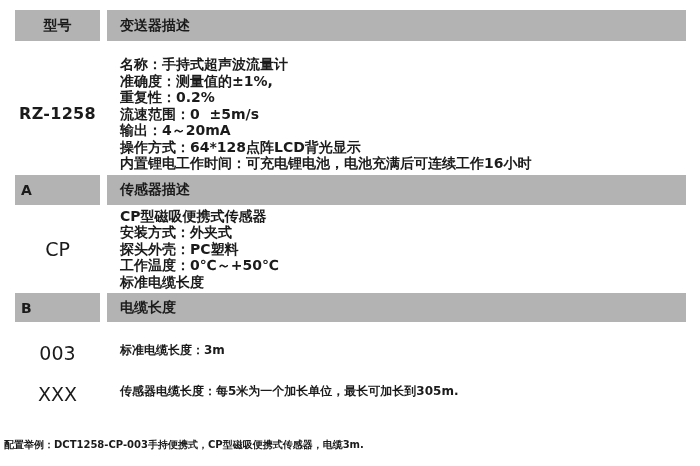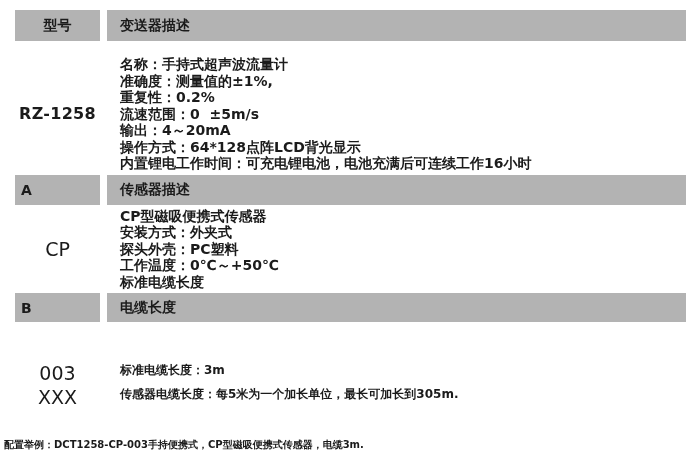--- a/index.html
+++ b/index.html
@@ -70,22 +70,22 @@
   .lines {
     font-size: 14px;
     font-weight: bold;
     line-height: 16.5px;
   }
   .lines .line {
     white-space: pre-wrap;
   }
   .row-transmitter { padding: 15px 0 3px 0; }
   .row-sensor      { padding: 3px 0 3px 0; }
-  .row-cable-std   { padding-top: 20px; margin-top: 20px; }
-  .row-cable-ext   { margin-top: 2px; }
+  .row-cable-std   { padding-top: 20px; }
+  .row-cable-ext   { margin-top: 19px; }
   .row-cable-std .lines, .row-cable-ext .lines {
     font-size: 12px;
   }
   .footer-line {
     position: absolute;
     left: 4px;
     top: 438px;
     font-size: 10px;
     font-weight: bold;
     white-space: pre-wrap;

